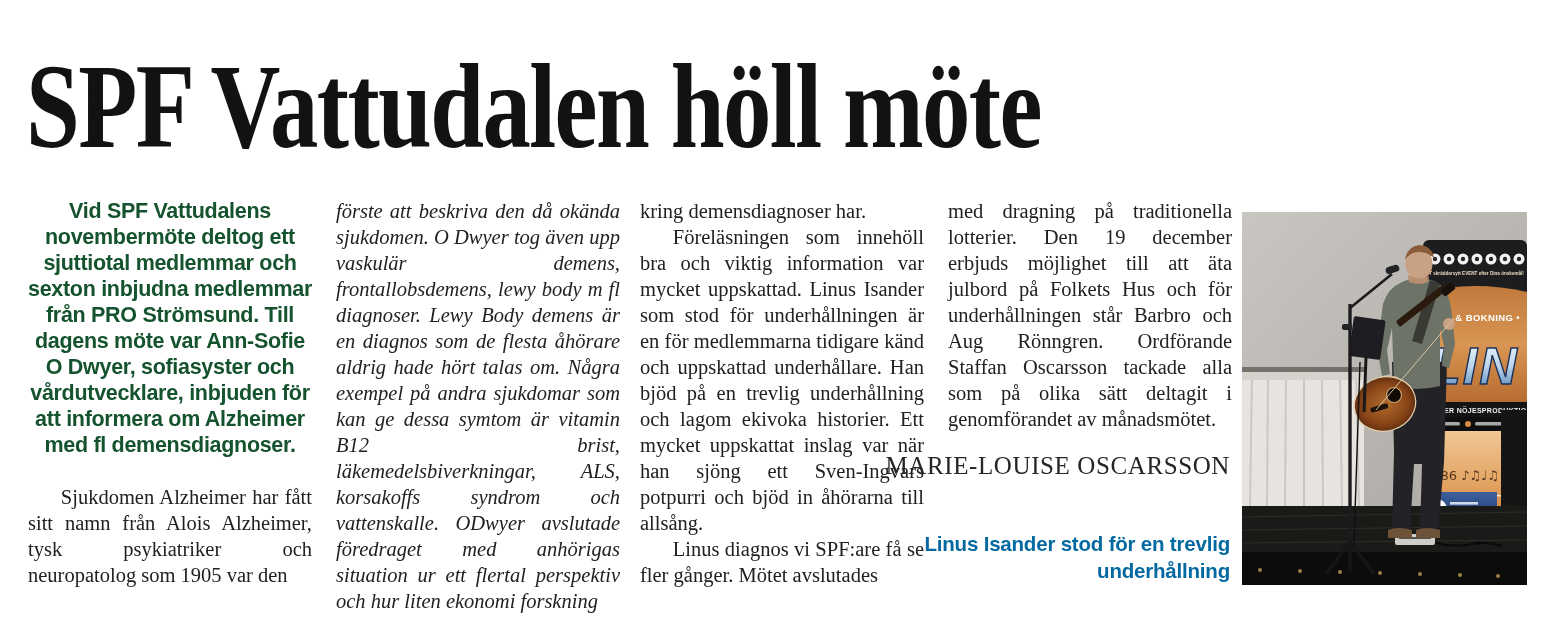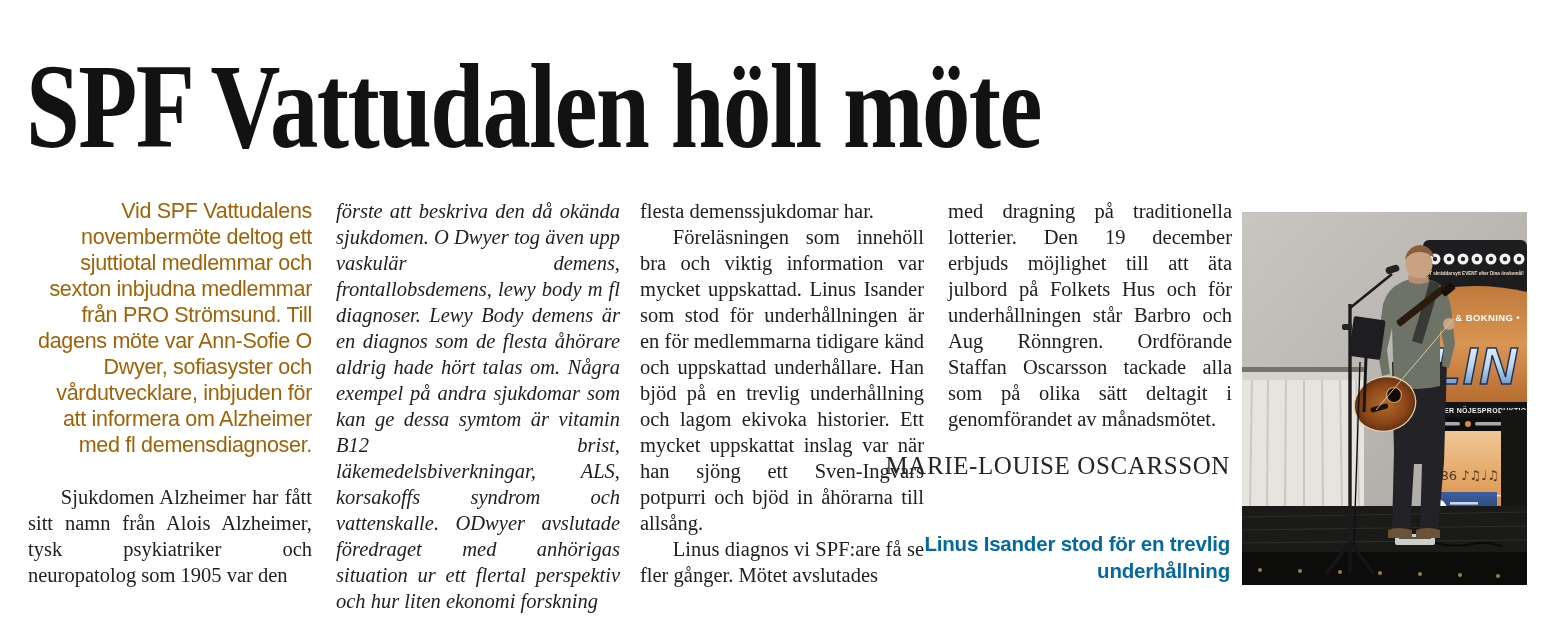--- a/index.html
+++ b/index.html
@@ -18,23 +18,23 @@
     position:absolute;top:198px;width:284px;
     font-size:20.5px;line-height:26px;text-align:justify;color:#212121;
   }
   .col p{margin:0;}
   .col p.indent{text-indent:1.6em;}
   .col1{left:28px;}
   .col2{left:336px;font-style:italic;}
   .col3{left:640px;}
   .col4{left:948px;}
   .lead{
-    font-family:"Liberation Sans", sans-serif;font-weight:normal;
-    font-size:21.5px;line-height:26px;text-align:right;letter-spacing:-0.3px;
-    color:#a16207;
+    font-family:"Liberation Sans", sans-serif;font-weight:bold;
+    font-size:21.5px;line-height:26px;text-align:center;letter-spacing:-0.3px;
+    color:#14532d;
   }
   .after-lead{margin-top:26px !important;}
   .byline{
     position:absolute;right:328px;top:452px;width:380px;
     font-family:"Liberation Serif", serif;font-size:25px;line-height:27px;
     text-align:right;color:#252525;letter-spacing:0.6px;
   }
   .caption{
     position:absolute;right:328px;top:530px;width:380px;
     font-family:"Liberation Sans", sans-serif;font-weight:bold;
@@ -54,21 +54,21 @@
 <div class="col col1">
   <p class="lead">Vid SPF Vattudalens novembermöte deltog ett sjuttiotal medlemmar och sexton inbjudna medlemmar från PRO Strömsund. Till dagens möte var Ann-Sofie O Dwyer, sofiasyster och vårdutvecklare, inbjuden för att informera om Alzheimer med fl demensdiagnoser.</p>
   <p class="indent after-lead">Sjukdomen Alzheimer har fått sitt namn från Alois Alzheimer, tysk psykiatriker och neuropatolog som 1905 var den</p>
 </div>
 
 <div class="col col2">
   <p>förste att beskriva den då okända sjukdomen. O Dwyer tog även upp vaskulär demens, frontallobsdemens, lewy body m fl diagnoser. Lewy Body demens är en diagnos som de flesta åhörare aldrig hade hört talas om. Några exempel på andra sjukdomar som kan ge dessa symtom är vitamin B12 brist, läkemedelsbiverkningar, ALS, korsakoffs syndrom och vattenskalle. ODwyer avslutade föredraget med anhörigas situation ur ett flertal perspektiv och hur liten ekonomi forskning</p>
 </div>
 
 <div class="col col3">
-  <p>flesta demenssjukdomar har.</p>
+  <p>kring demensdiagnoser har.</p>
   <p class="indent">Föreläsningen som innehöll bra och viktig information var mycket uppskattad. Linus Isander som stod för underhållningen är en för medlemmarna tidigare känd och uppskattad underhållare. Han bjöd på en trevlig underhållning och lagom ekivoka historier. Ett mycket uppskattat inslag var när han sjöng ett Sven-Ingvars potpurri och bjöd in åhörarna till allsång.</p>
   <p class="indent">Linus diagnos vi SPF:are få se fler gånger. Mötet avslutades</p>
 </div>
 
 <div class="col col4">
   <p>med dragning på traditionella lotterier. Den 19 december erbjuds möjlighet till att äta julbord på Folkets Hus och för underhållningen står Barbro och Aug Rönngren. Ordförande Staffan Oscarsson tackade alla som på olika sätt deltagit i genomförandet av månadsmötet.</p>
 </div>
 
 <div class="byline">
   <div>MARIE-LOUISE OSCARSSON</div>

